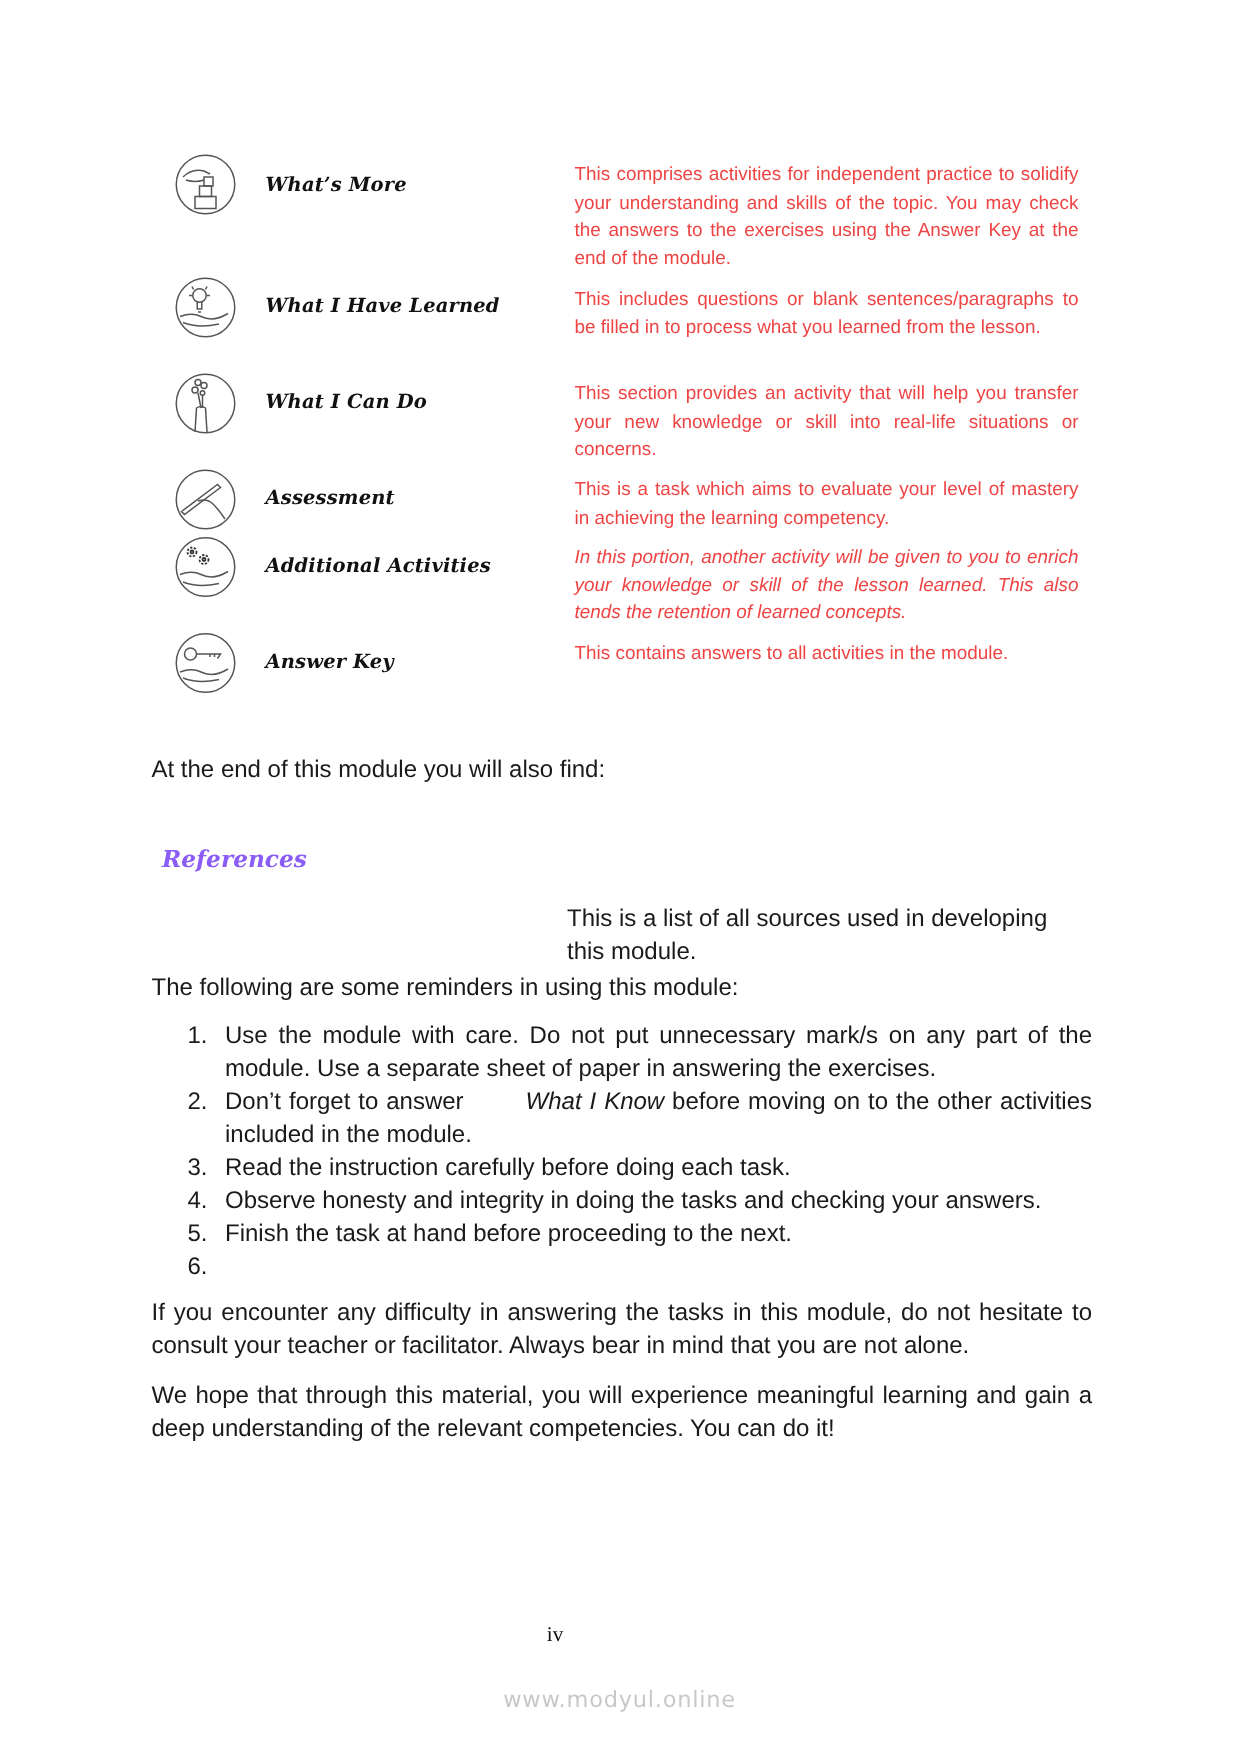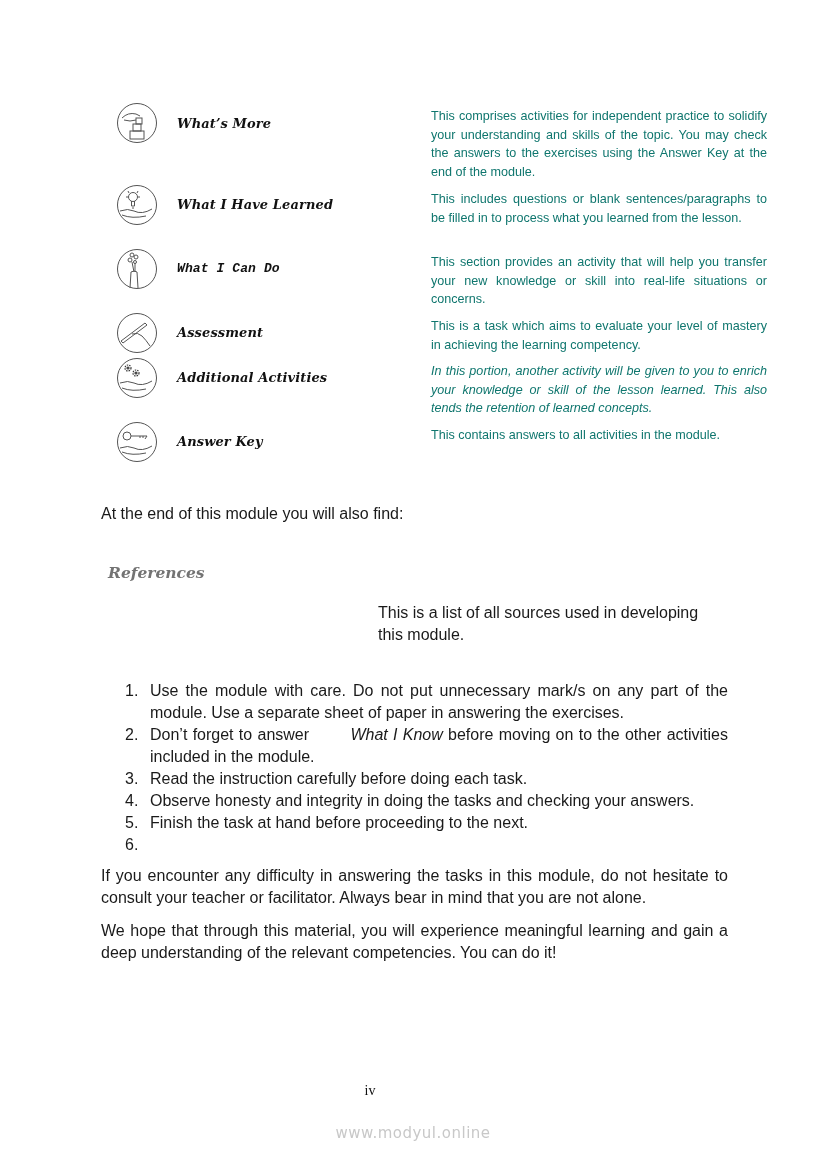--- a/index.html
+++ b/index.html
@@ -1,26 +1,26 @@
 <!DOCTYPE html>
 <html><head>
   <meta charset="utf-8">
   <style>
     html, body { margin: 0; padding: 0; background: #ffffff; }
     body { width: 826px; height: 1169px; position: relative; overflow: hidden; color: #1a1a1a; font-family: "Liberation Sans", sans-serif; }
     .page { position: absolute; left: 0; top: 0; width: 826px; height: 1169px; }
     .icon { position: absolute; left: 116px; width: 42px; height: 42px; }
     .icon svg { width: 42px; height: 42px; display: block; }
     .sec-title { position: absolute; left: 177px; font-family: "DejaVu Serif", serif; font-style: italic; font-weight: bold; font-size: 13px; letter-spacing: 0.1px; color: #111; white-space: nowrap; }
-    .sec-desc { position: absolute; left: 383px; width: 336px; font-family: "Liberation Sans", sans-serif; font-size: 12.6px; line-height: 18.5px; text-align: justify; color: #0f766e; margin-left: 48px; }
+    .sec-desc { position: absolute; left: 383px; width: 336px; font-family: "Liberation Sans", sans-serif; font-size: 12.6px; line-height: 18.5px; text-align: justify; color: #ef4444; }
 
     .body-text { position: absolute; left: 101px; width: 627px; font-size: 16px; line-height: 22px; color: #1a1a1a; }
     .justify { text-align: justify; }
 
-    .ref-title { position: absolute; left: 108px; top: 563px; font-family: "DejaVu Serif", serif; font-style: italic; font-weight: bold; font-size: 15.5px; color: #737373; }
+    .ref-title { position: absolute; left: 108px; top: 563px; font-family: "DejaVu Serif", serif; font-style: italic; font-weight: bold; font-size: 15.5px; color: #8b5cf6; }
     .ref-desc { position: absolute; left: 378px; top: 562px; width: 345px; font-size: 16px; line-height: 22px; margin-top: 40px; }
 
     ol.reminders { position: absolute; left: 101px; top: 680px; width: 627px; margin: 0; padding: 0; list-style: none; }
     ol.reminders li { position: relative; padding-left: 49px; font-size: 16px; line-height: 22px; text-align: justify; }
     ol.reminders li .num { position: absolute; left: 24px; top: 0; }
     .it { font-style: italic; margin-left: 36px; }
 
     .page-num { position: absolute; left: 0; width: 740px; top: 1083px; text-align: center; font-family: "Liberation Serif", serif; font-size: 14px; color: #111; }
     .watermark { position: absolute; left: 0; width: 826px; top: 1124px; text-align: center; font-family: "DejaVu Sans", sans-serif; font-size: 15px; color: #c8c8c8; letter-spacing: 0.5px; }
   </style>
@@ -57,21 +57,21 @@
     <svg viewBox="0 0 42 42" fill="none" stroke="#555" stroke-width="1">
       <circle cx="21" cy="21" r="19.5"></circle>
       <circle cx="16" cy="7" r="2"></circle>
         <circle cx="20" cy="9" r="2"></circle>
         <circle cx="14" cy="12" r="2"></circle>
         <circle cx="19" cy="14" r="1.5"></circle>
       <path d="M16 14 l2 10 M19 15 l0 9"></path>
       <path d="M14 40 l1 -16 q3 -2 6 0 l1 16"></path>
     </svg>
   </div>
-  <div class="sec-title" style="top:261px;font-family:Liberation Mono, monospace;">What I Can Do</div>
+  <div class="sec-title" style="top:261px;">What I Can Do</div>
   <div class="sec-desc" style="top:253px;">This section provides an activity that will help you transfer your new knowledge or skill into real-life situations or concerns.</div>
 
   <div class="icon" style="top:312px;">
     <svg viewBox="0 0 42 42" fill="none" stroke="#555" stroke-width="1">
       <circle cx="21" cy="21" r="19.5"></circle>
       <path d="M5 29 l24 -18 l2 2 l-24 18 z"></path>
       <path d="M16 22 q6 -2 10 2 q4 4 8 10"></path>
     </svg>
   </div>
   <div class="sec-title" style="top:325px;">Assessment</div>
@@ -99,20 +99,21 @@
     </svg>
   </div>
   <div class="sec-title" style="top:434px;text-align:center;">Answer Key</div>
   <div class="sec-desc" style="top:426px;">This contains answers to all activities in the module.</div>
 
   <div class="body-text" style="top:503px;">At the end of this module you will also find:</div>
 
   <div class="ref-title">References</div>
   <div class="ref-desc">This is a list of all sources used in developing this module.</div>
 
+  <div class="body-text" style="top:648px;">The following are some reminders in using this module:</div>
 
   <ol class="reminders">
     <li><span class="num">1.</span><span>Use the module with care. Do not put unnecessary mark/s on any part of the module. Use a separate sheet of paper in answering the exercises.</span><span class="it"></span><span></span></li>
     <li><span class="num">2.</span><span>Don’t forget to answer </span><span class="it">What I Know</span><span> before moving on to the other activities included in the module.</span></li>
     <li><span class="num">3.</span><span>Read the instruction carefully before doing each task.</span><span class="it"></span><span></span></li>
     <li><span class="num">4.</span><span>Observe honesty and integrity in doing the tasks and checking your answers.</span><span class="it"></span><span></span></li>
     <li><span class="num">5.</span><span>Finish the task at hand before proceeding to the next.</span><span class="it"></span><span></span></li>
     <li><span class="num">6.</span><span class="it"></span><span></span></li>
   </ol>
 

